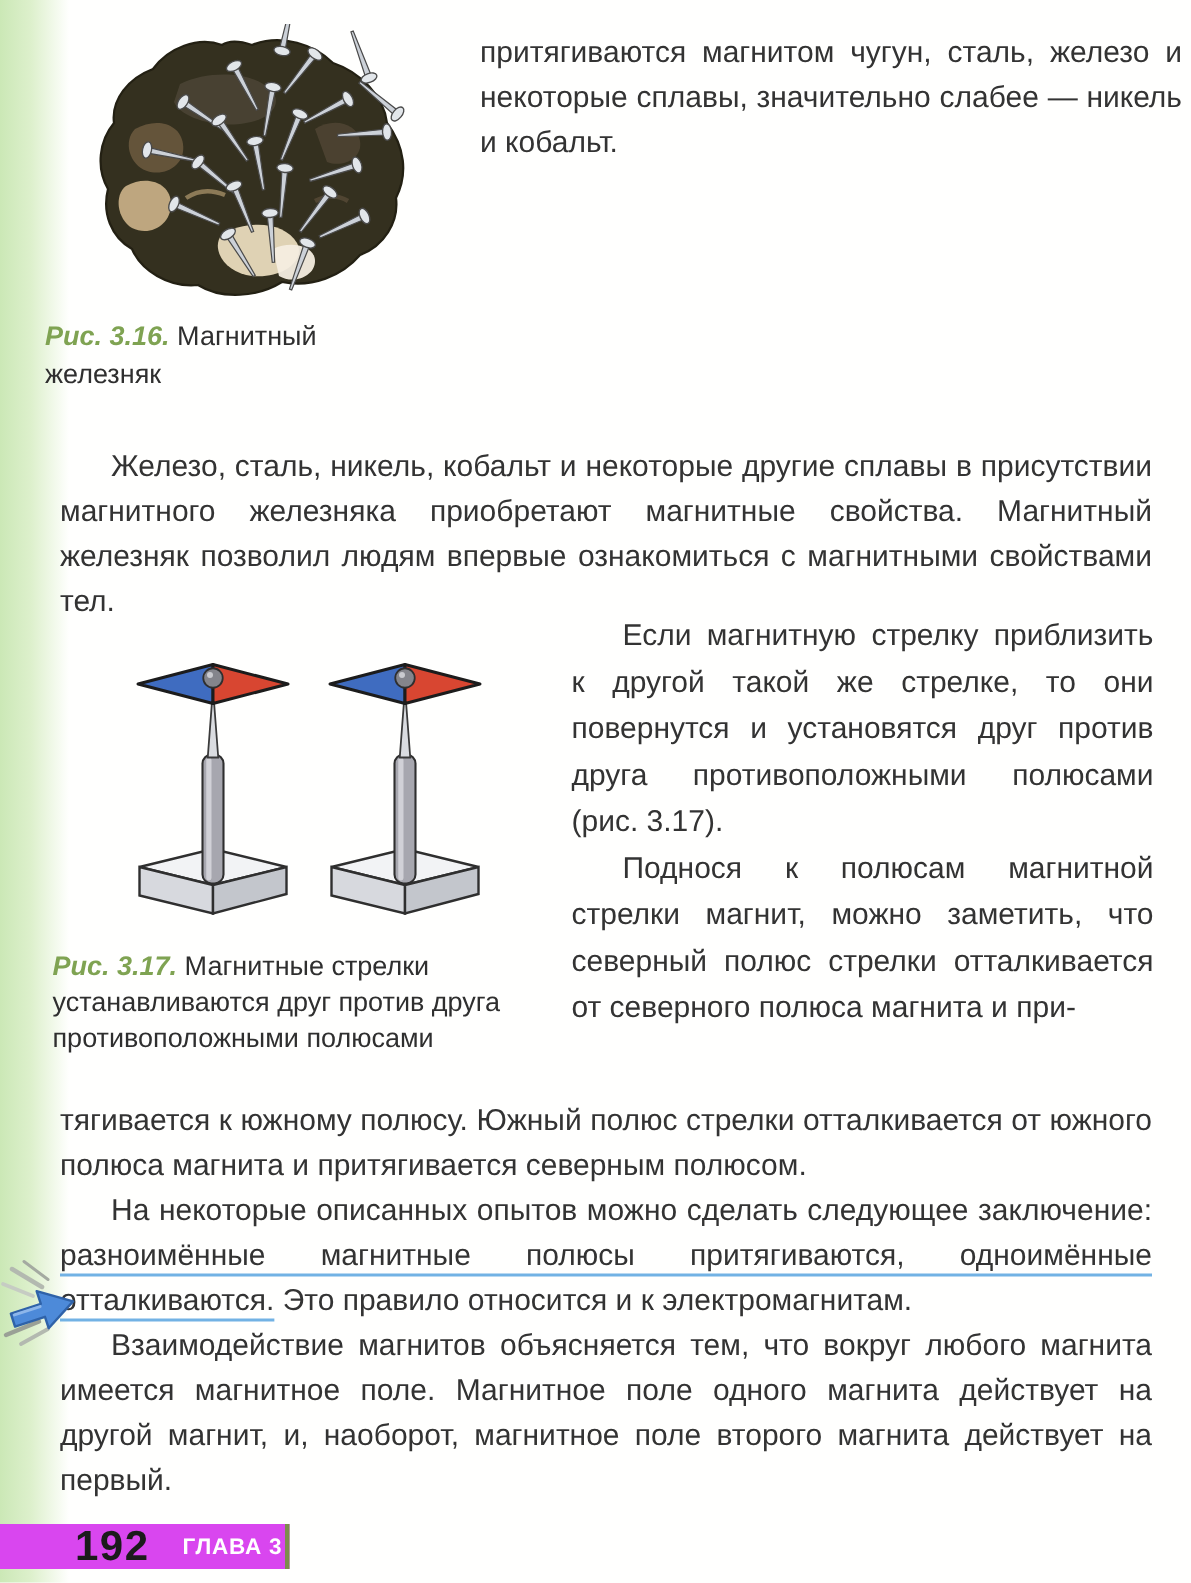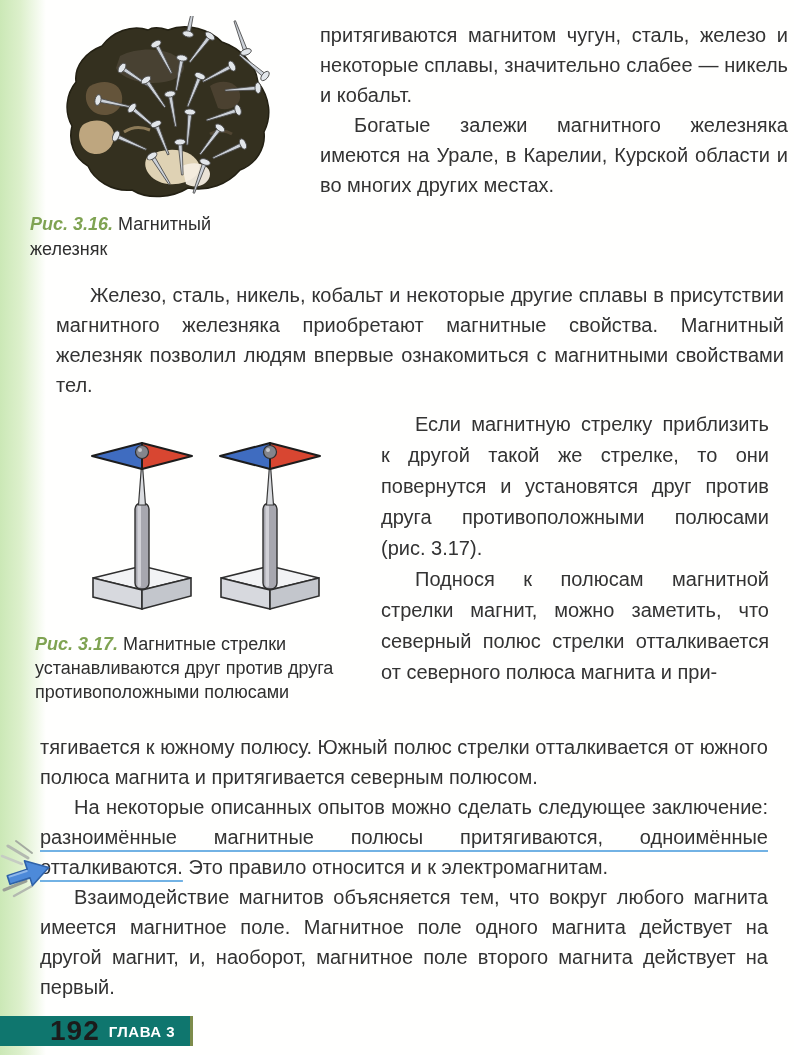--- a/index.html
+++ b/index.html
@@ -10,21 +10,21 @@
   }
   .page{position:relative;width:794px;height:1055px;background:#fffffe;}
   .stripe{
     position:absolute;left:0;top:0;width:46px;height:1055px;
     background:linear-gradient(to right,#cbe8b6 0%,#ddf0cc 45%,rgba(255,255,255,0) 100%);
   }
   p{margin:0;text-align:justify;}
   .body-txt{font-size:20px;line-height:30px;color:#333;}
   .ind{text-indent:34px;}
   .col1{position:absolute;left:300px;top:20px;width:468px;margin-left:20px;}
-  .full1{position:absolute;left:40px;top:280px;width:728px;margin-left:16px;}
+  .full1{position:absolute;left:40px;top:296px;width:728px;}
   .col2{position:absolute;left:381px;top:409px;width:388px;}
   .col2 p{line-height:31px;}
   .full2{position:absolute;left:40px;top:732px;width:728px;}
   .fig{position:absolute;margin:0;}
   .fig316{left:60px;top:16px;width:218px;height:190px;}
   .fig317{left:85px;top:425px;width:245px;height:198px;}
   .caption{
     position:absolute;font-size:18px;line-height:25px;color:#2f2f2f;
   }
   .cap316{left:30px;top:212px;width:260px;}
@@ -32,28 +32,28 @@
   .figlabel{color:#7fa352;font-style:italic;font-weight:bold;}
   .u{
     text-decoration:underline;
     text-decoration-color:#72b2e4;
     text-decoration-thickness:2px;
     text-underline-offset:6px;
   }
   .arrow-marker{position:absolute;left:0;top:834px;width:64px;height:66px;}
   .footer{
     position:absolute;left:0;top:1016px;width:190px;height:30px;
-    background:#0f766e;border-right:3px solid #7d8c4c;
+    background:#d946ef;border-right:3px solid #7d8c4c;
     display:flex;align-items:center;
   }
   .pagenum{
     font-weight:bold;font-size:28px;color:#1b1b1b;margin-left:50px;letter-spacing:1px;
   }
   .chapter{
-    font-weight:bold;font-size:15px;color:#ffffff;margin-left:9px;letter-spacing:0.5px;
+    font-weight:bold;font-size:15px;color:#ffffff;margin-left:22px;letter-spacing:0.5px;
   }
 </style>
 </head>
 <body>
 
 <div class="page">
 
   <div class="stripe"></div>
 
   <figure class="fig fig316">
@@ -99,21 +99,20 @@
     </svg>
   </figure>
 
   <div class="caption cap316">
     <span class="figlabel">Рис. 3.16.</span>
     <span>Магнитный железняк</span>
   </div>
 
   <div class="col1 body-txt">
     <p>притягиваются магнитом чугун, сталь, железо и некоторые сплавы, значительно слабее — ни­кель и кобальт.</p>
-    <p class="ind">Богатые залежи магнитного железняка имеются на Урале, в Карелии, Курской области и  во многих других местах.</p>
   </div>
 
   <div class="full1 body-txt">
     <p class="ind">Железо, сталь, никель, кобальт и некоторые другие сплавы в присутствии магнитного железняка приобретают магнитные свой­ства. Магнитный железняк позволил людям впервые ознакомиться с магнитными свойствами тел.</p>
   </div>
 
   <figure class="fig fig317">
     <svg width="245" height="198" viewBox="0 0 245 198">
       <defs>
         <g id="stand">

